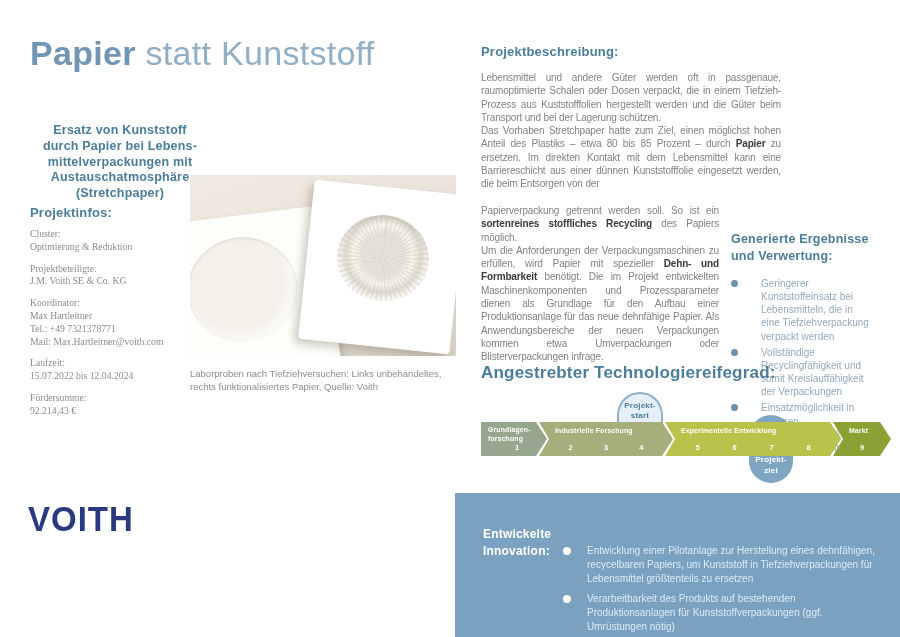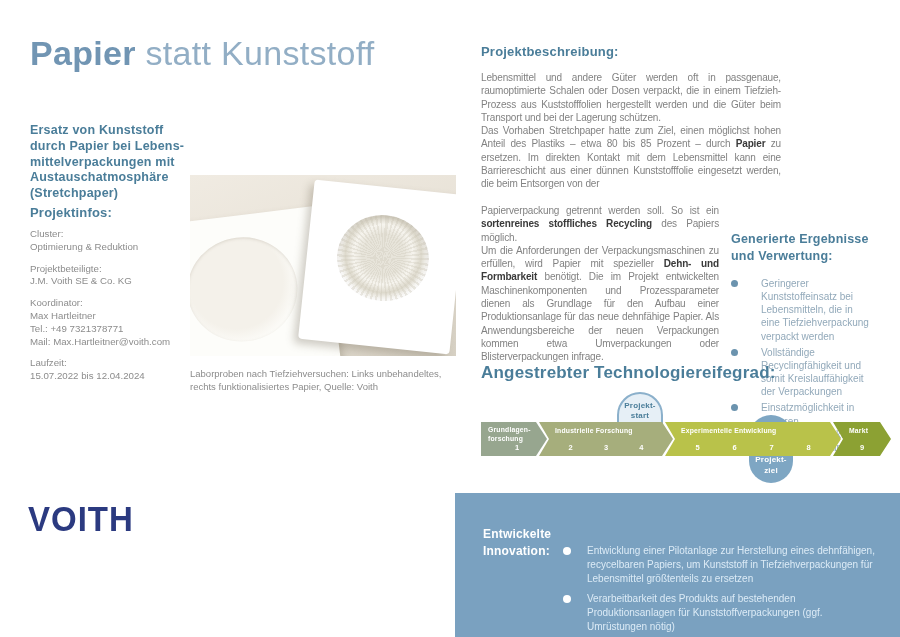--- a/index.html
+++ b/index.html
@@ -12,24 +12,24 @@
   body{background:#e8e8e8;font-family:"Liberation Sans",sans-serif;}
   .page{position:relative;width:900px;height:637px;background:#fff;overflow:hidden;margin:0 auto;}
 
   
   .title{position:absolute;left:30px;top:34px;font-size:34px;letter-spacing:.3px;white-space:pre;}
   .t-bold{font-weight:bold;color:var(--title-blue);}
   .t-rest{font-weight:300;color:var(--title-light);}
 
   
   .subtitle{position:absolute;left:30px;top:123px;width:180px;color:var(--heading-teal);
-    font-weight:bold;font-size:12.5px;line-height:1.26;white-space:pre-line;letter-spacing:.2px;}
+    font-weight:bold;font-size:12.5px;line-height:1.26;white-space:pre-line;letter-spacing:.2px;text-align:center;}
   .infos-h{position:absolute;left:30px;top:205px;color:var(--heading-teal);font-weight:bold;font-size:13px;letter-spacing:.2px;}
   .info-list{position:absolute;left:30px;top:228px;width:160px;}
-  .info-item{margin-bottom:9px;}
+  .info-item{margin-bottom:9px;font-family:Liberation Serif, serif;}
   .info-label,.info-value{font-size:9.7px;color:var(--label-gray);line-height:1.32;}
   .info-value{white-space:pre-line;word-break:break-word;}
 
   .voith{position:absolute;left:28px;top:501px;font-size:33px;font-weight:800;
     color:var(--voith-navy);letter-spacing:1px;transform:scaleY(1.04);}
 
   
   .photo{position:absolute;left:190px;top:175px;width:266px;height:181px;overflow:hidden;
     background:linear-gradient(160deg,#f0ebe2 0%,#e7e1d6 55%,#d6d0c3 100%);}
   .sample{position:absolute;background:#fdfdfa;border-radius:4px;}
@@ -129,20 +129,24 @@
         <div class="info-value">Max Hartleitner
 Tel.: +49 7321378771
 Mail: Max.Hartleitner@voith.com</div>
       </div>
 
       <div class="info-item">
         <div class="info-label">Laufzeit:</div>
         <div class="info-value">15.07.2022 bis 12.04.2024</div>
       </div>
 
+      <div class="info-item">
+        <div class="info-label">Fördersumme:</div>
+        <div class="info-value">92.214,43 €</div>
+      </div>
 
     </div>
 
   <div class="photo">
     <div class="sample sample-l"></div>
     <div class="sample sample-r"></div>
   </div>
   <div class="caption">Laborproben nach Tiefziehversuchen: Links unbehandeltes,
 rechts funktionalisiertes Papier, Quelle: Voith</div>
 

